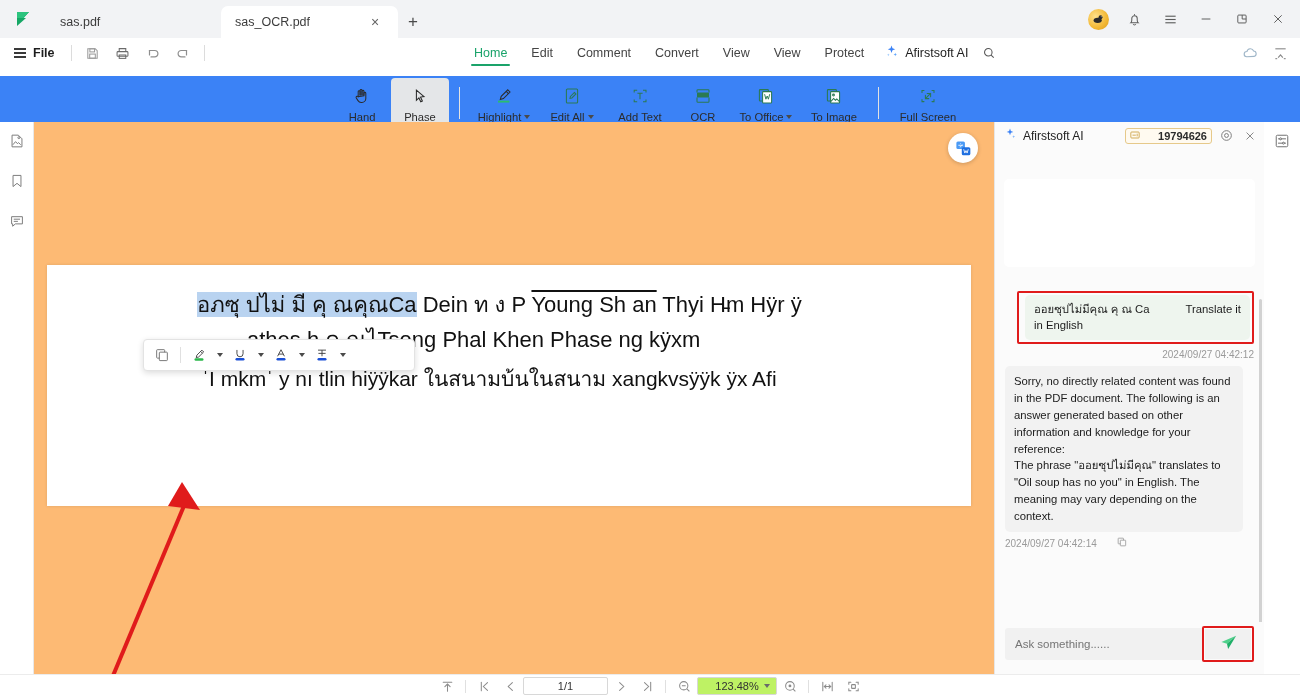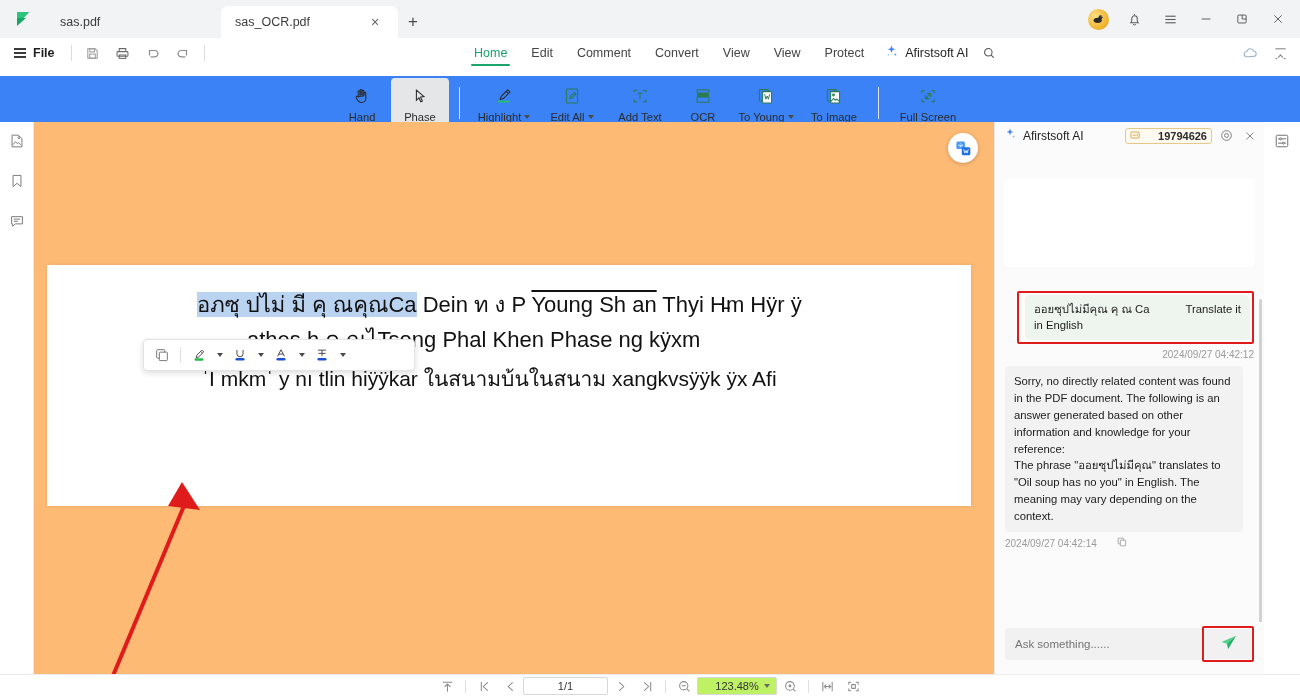--- a/index.html
+++ b/index.html
@@ -429,21 +429,21 @@
 
     <div class="ritem wide">
       <span class="ricon">
         <svg width="20" height="20" viewBox="0 0 20 20" fill="none" stroke="#2b7a52" stroke-width="1.05" aria-hidden="true">
           <rect x="3.4" y="3.6" width="9" height="11.4" rx="0.8"></rect>
           <rect x="6.6" y="5.6" width="9" height="11.4" rx="0.8" fill="#fff"></rect>
           <path d="M8.6 8.2l1.3 5 1.3-3.2 1.2 3.2 1.3-5" stroke-width="0.95"></path>
         </svg>
       </span>
       <span class="rlabel">
-        <span>To Young</span>
+        <span>To Office</span>
         <i class="caret"></i>
       </span>
     </div>
 
     <div class="ritem wide">
       <span class="ricon">
         <svg width="20" height="20" viewBox="0 0 20 20" fill="none" stroke="#2b7a52" stroke-width="1.05" aria-hidden="true">
           <rect x="3.4" y="3.6" width="9" height="11.4" rx="0.8"></rect>
           <rect x="6.6" y="5.6" width="9" height="11.4" rx="0.8" fill="#fff"></rect>
           <circle cx="9.5" cy="9" r="0.9"></circle>

